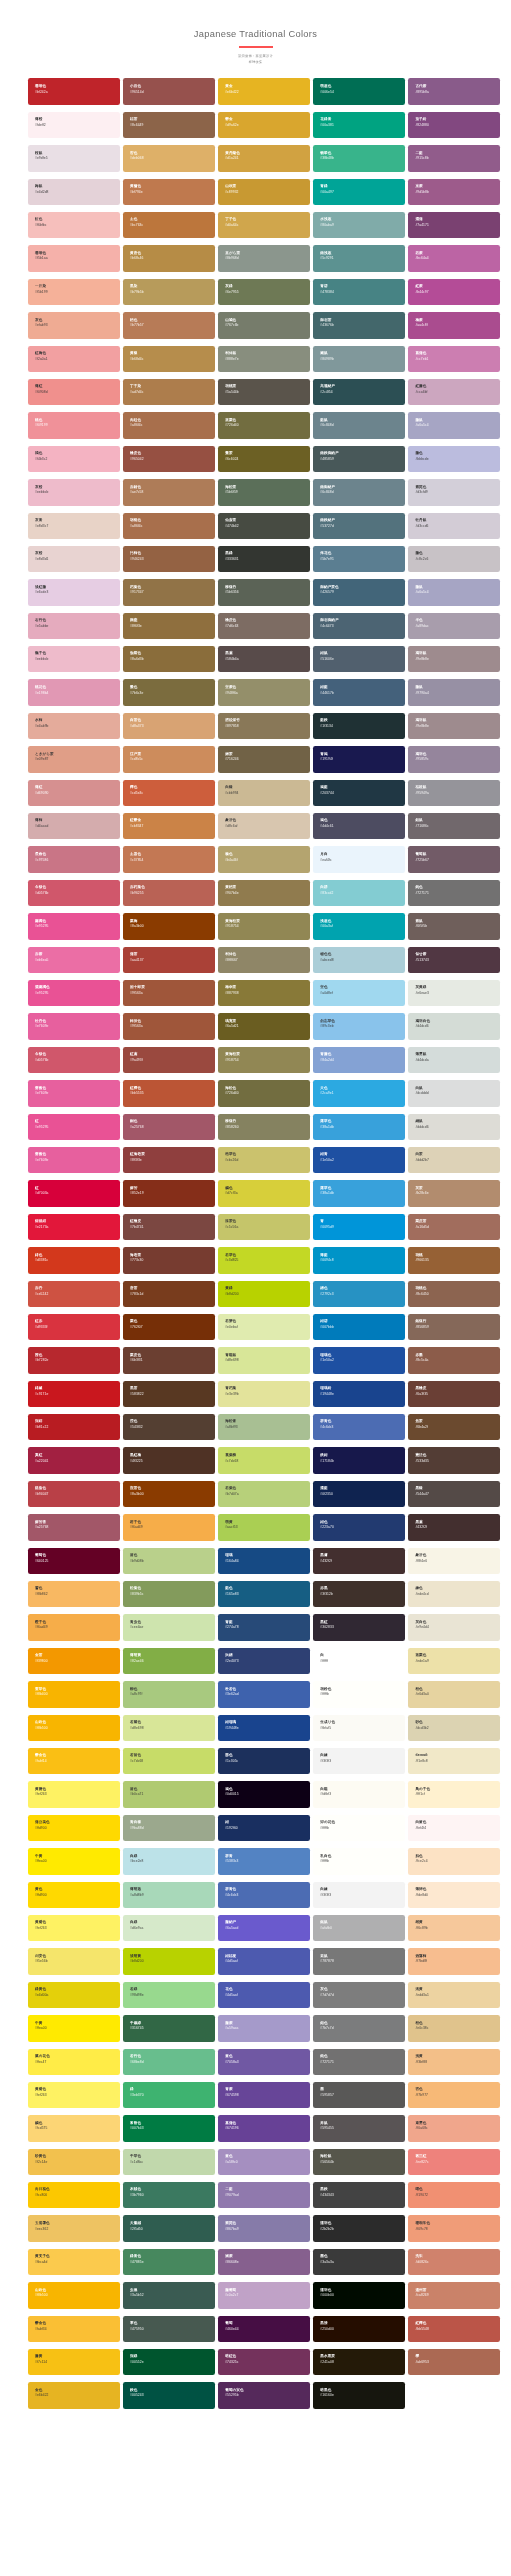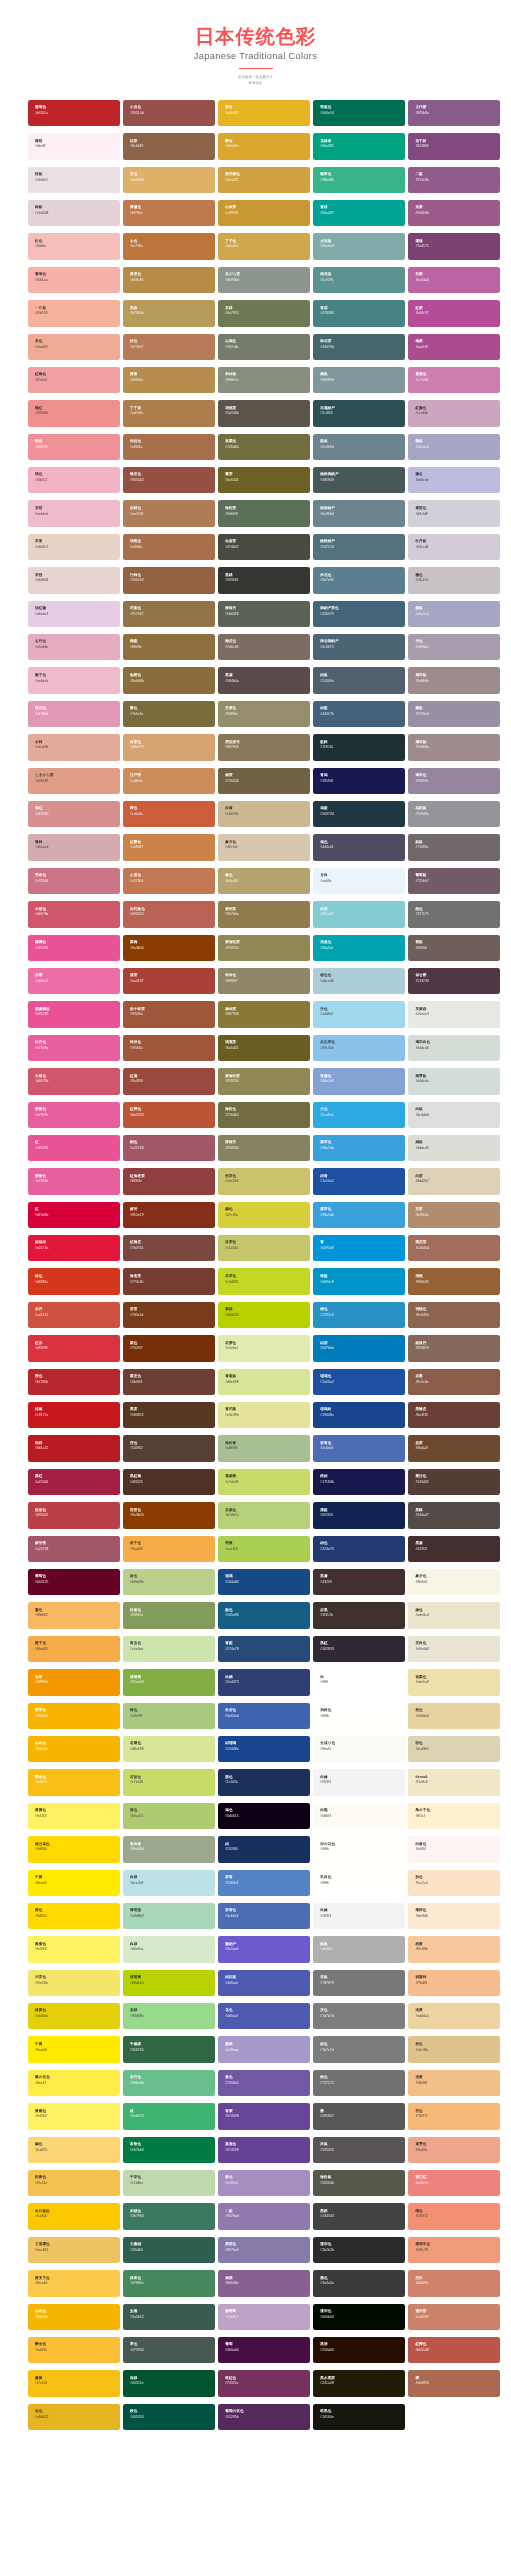--- a/index.html
+++ b/index.html
@@ -81,21 +81,20 @@
     opacity:.92;
   }
   .foot{height:18.6px;}
 </style>
 </head>
 <body>
 
 <div class="page">
 
   <div class="header">
-    <h1 class="title-cn">日本传统色彩</h1>
     <div class="title-en">Japanese Traditional Colors</div>
     <div class="rule"></div>
     <div class="credit">新浪微博：孤星翼设计</div>
     <div class="credit2">整理收集</div>
   </div>
 
   <div class="grid" id="swatch-grid">
       <div class="sw" style="background: rgb(191, 36, 42); color: rgb(255, 255, 255);">
         <span class="nm">珊瑚色</span>
         <span class="hx">#bf242a</span>

